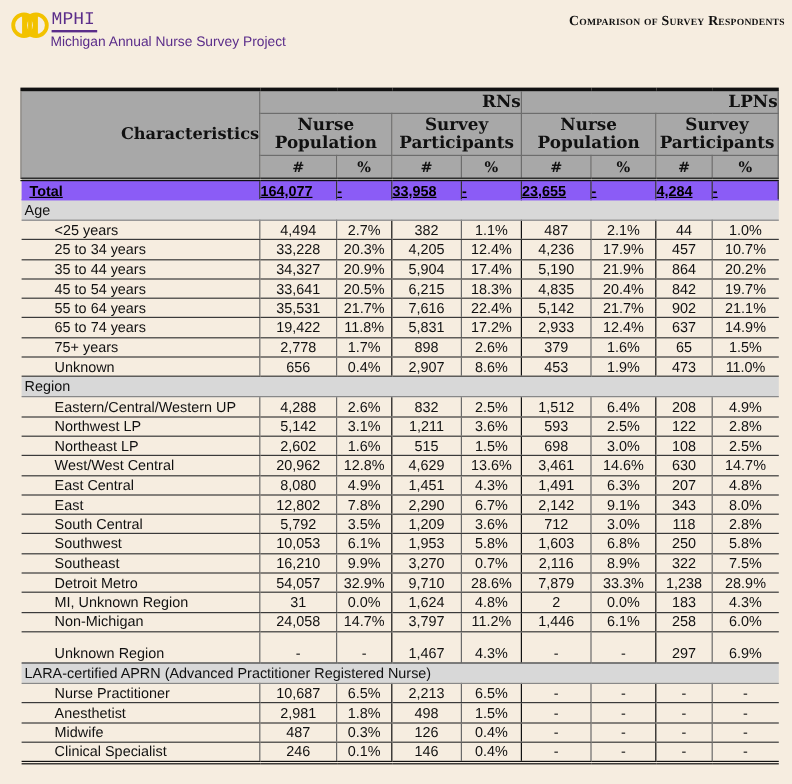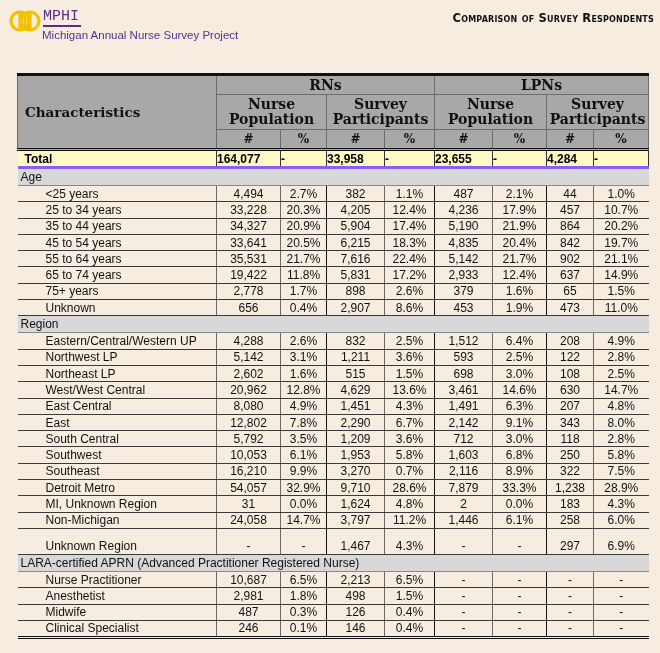--- a/index.html
+++ b/index.html
@@ -1,31 +1,31 @@
 <!DOCTYPE html>
 <html><head>
 <meta charset="utf-8">
 <style>
   html, body { margin:0; padding:0; }
   body { width:660px; height:653px; background:#f6ede0; position:relative; overflow:hidden; font-family:"Liberation Sans", sans-serif; }
   .logo { position:absolute; left:8px; top:4px; width:40px; height:34px; }
   .brand { position:absolute; left:43px; top:9px; font-family:Liberation Mono, monospace; font-size:15px; color:#5b2d8a; border-bottom:2px solid #5b2d8a; line-height:16px; padding-right:2px; }
   .subbrand { position:absolute; left:42px; top:29px; font-size:11.5px; color:#5b2d8a; }
   .title { position:absolute; right:6px; top:11px; text-align:right; font-family:"DejaVu Sans", sans-serif; font-weight:bold; font-size:11.5px; line-height:15px; color:#111; font-variant:small-caps; letter-spacing:0.2px; }
-  .title span { display:block; }
+  .title span { display:block;font-family:Liberation Serif, serif; }
 
   table { position:absolute; left:17px; top:73px; width:631px; border-collapse:collapse; table-layout:fixed; }
   th, td { padding:0; }
   thead th { background:#a8a8a8; font-family:"DejaVu Serif", serif; font-weight:bold; color:#111; text-align:center; border:1px solid #6d6d6d; }
-  thead tr.top th { border-top:3px solid #111; }
+  thead tr.top th { border-top:3px solid #111;text-align:right; }
   thead th.char { text-align:left; padding-left:7px; font-size:13.5px; }
   thead .grp { font-size:14px; height:18px; }
   thead .sub { font-size:14px; line-height:15px; height:34px; }
   thead .unit { font-size:12px; height:18px; font-weight:bold; }
-  tr.total td { border-top:3px double #111; border-bottom:3px solid #8b5cf6; font-weight:bold; font-size:12px; height:15px; background:#fef9c3; }
+  tr.total td { border-top:3px double #111; border-bottom:1px solid #8b5cf6; font-weight:bold; font-size:12px; height:15px; background:#8b5cf6;text-decoration:underline; }
   tr.total td.lbl { padding-left:7px; }
   tr.total td.num { border-left:1px solid #333; border-right:1px solid #333; }
   tr.section td { background:#d8d8d8; font-size:12px; height:16px; padding-left:3px; border-top:1px solid #888; border-bottom:1px solid #888; color:#111; }
   tr.row td { font-size:12px; height:15.3px; border-bottom:1px solid #3a3a3a; color:#111; }
   tr.row td.lbl { padding-left:28px; }
   tr.row td.num { text-align:center; border-left:1px solid #6a6a6a; }
   tr.row.tall td { height:24px; vertical-align:bottom; padding-bottom:1px; }
   tr.row.last td { border-bottom:3px double #111; }
   td.sep { border-left:1px solid #111 !important; }
 </style>

